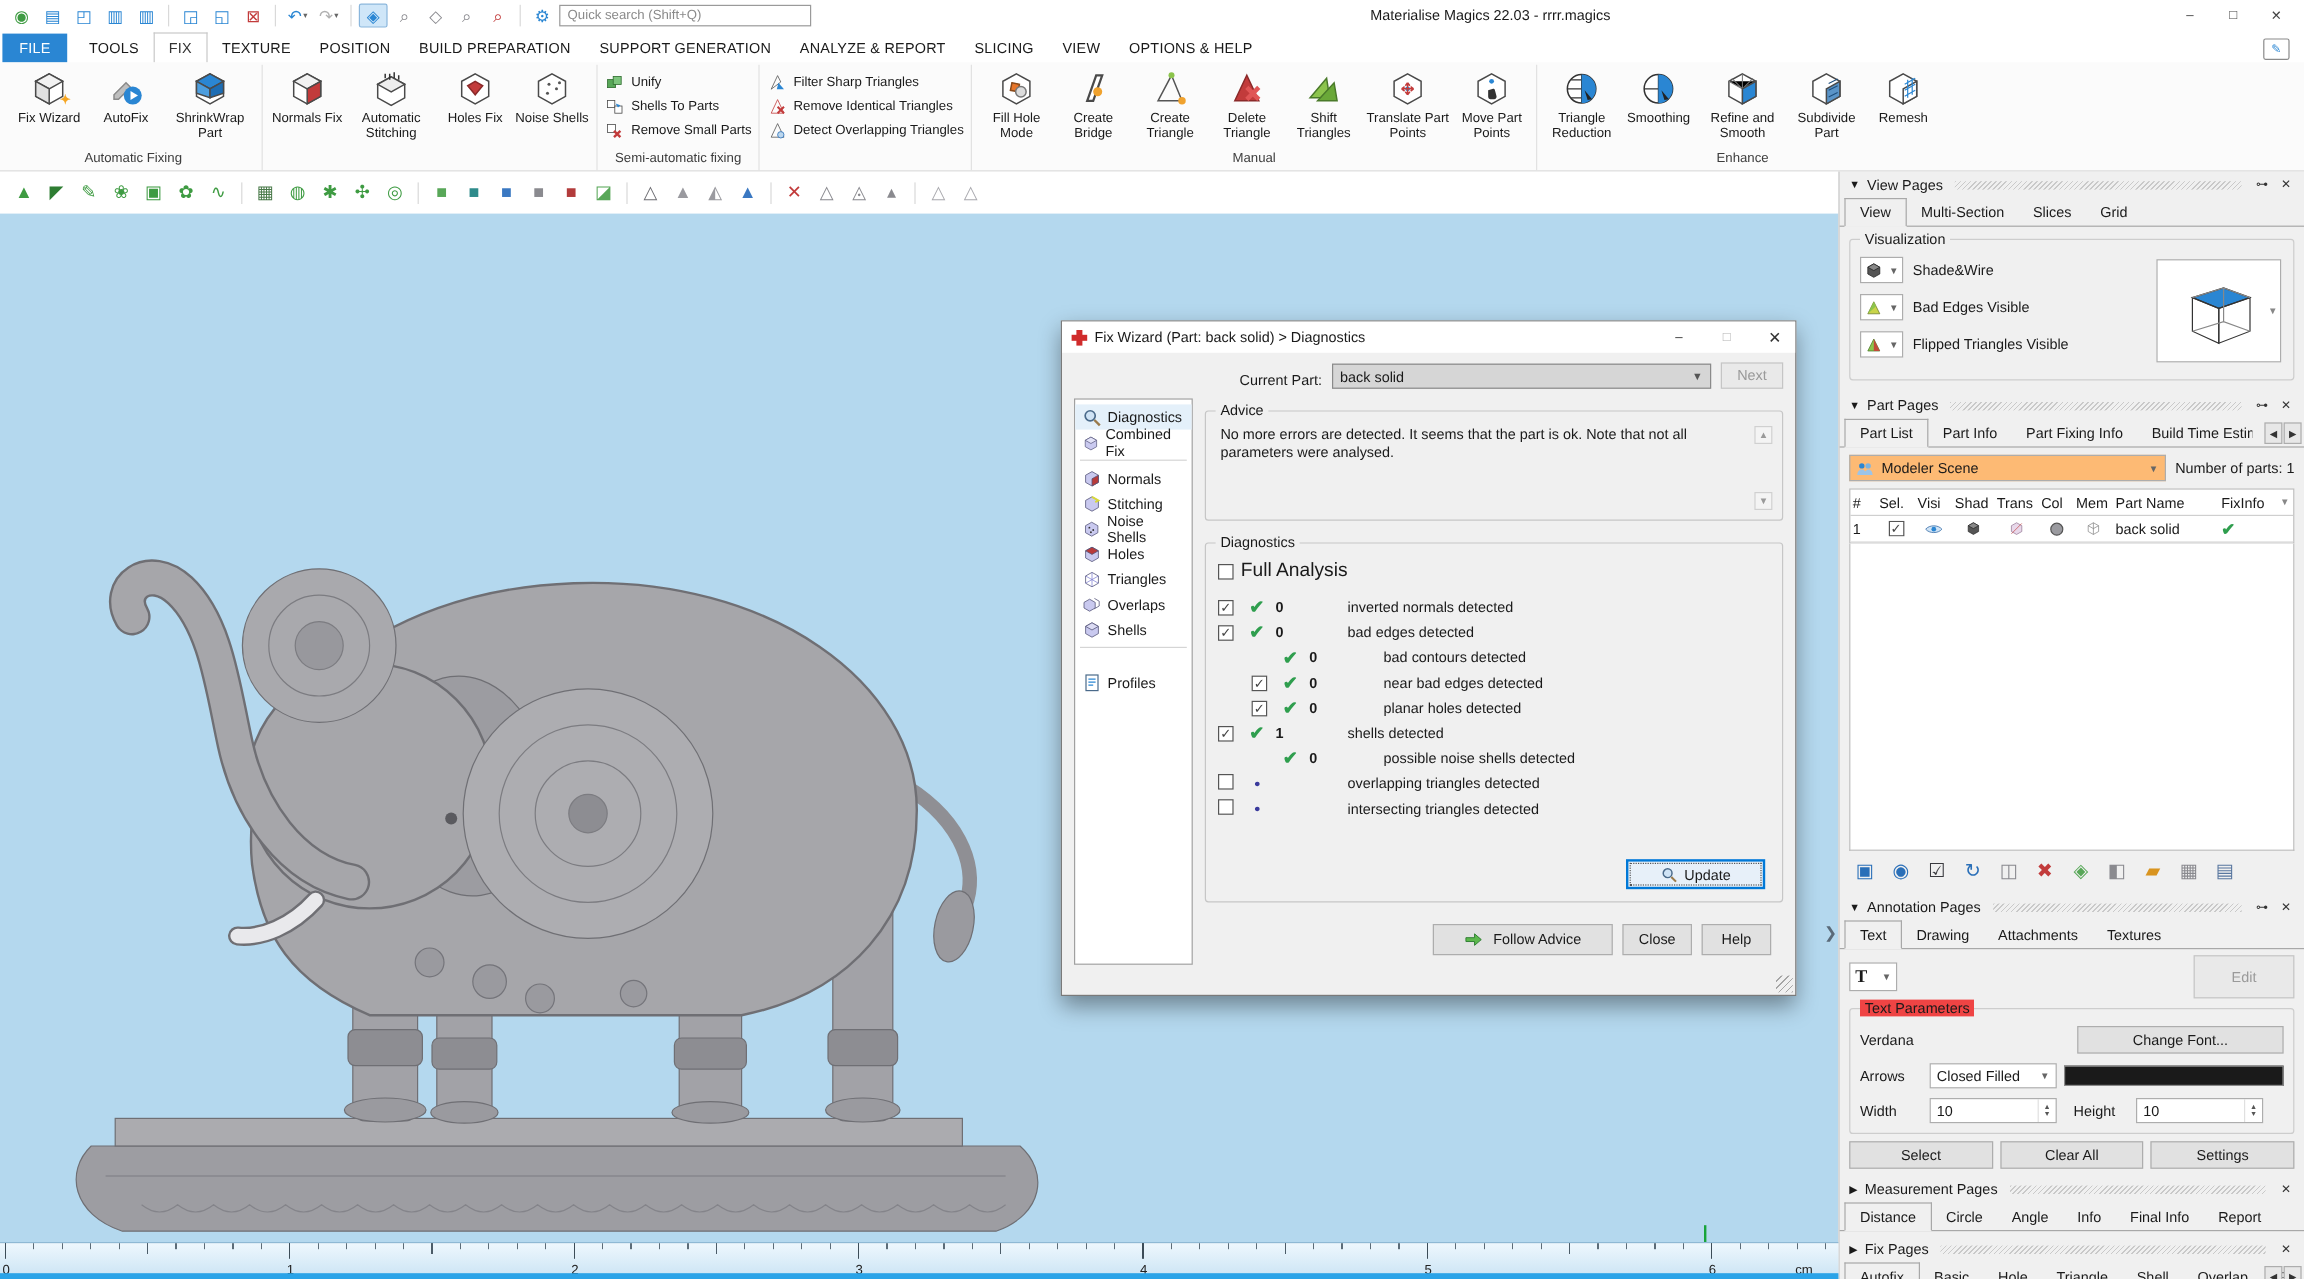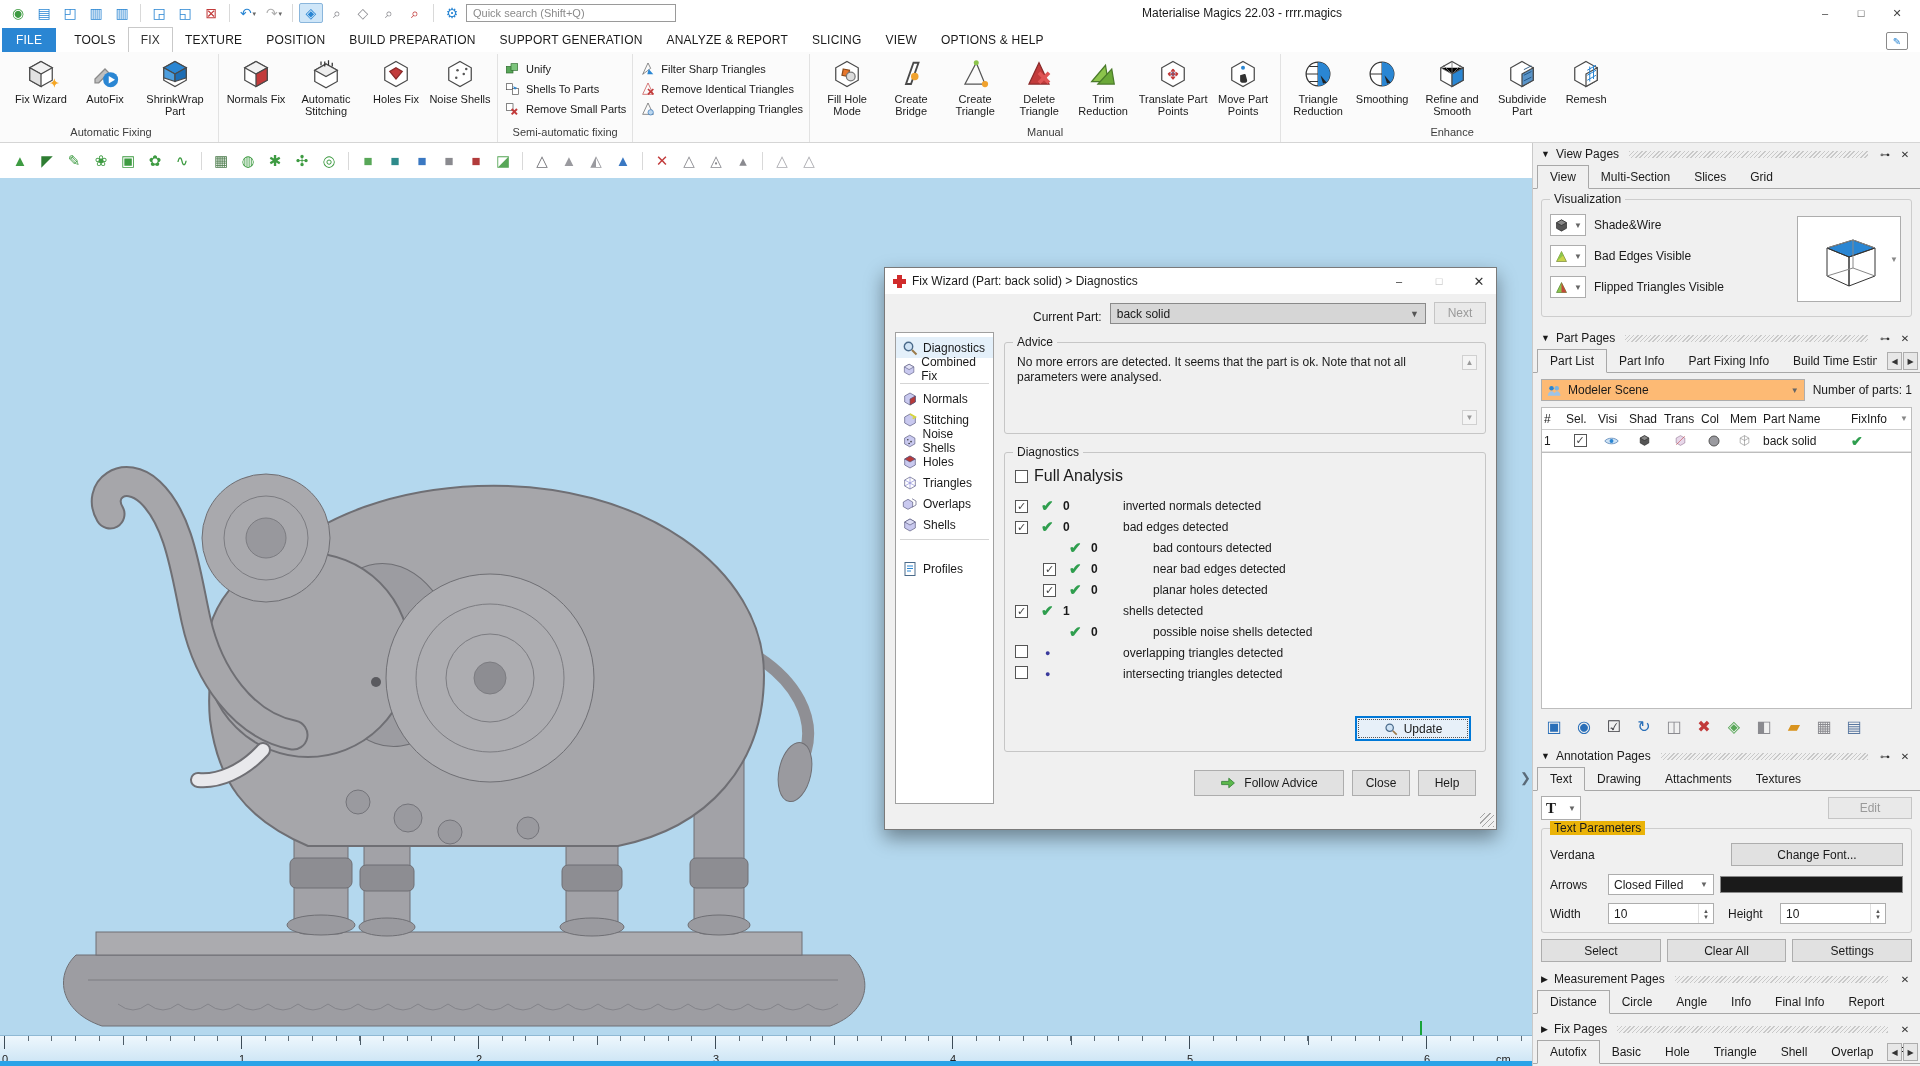--- a/index.html
+++ b/index.html
@@ -130,23 +130,23 @@
 .ptr{display:flex;align-items:center;height:22px;border-bottom:1px solid #e3e3e3}
 .ptr.hd{color:#1a1a1a;border-bottom:1px solid #cfcfcf}
 .pc{padding:0 2px;overflow:hidden;white-space:nowrap;flex:none;display:flex;align-items:center;justify-content:center}
 .pc.l{justify-content:flex-start}
 .plistempty{margin:0 8px;background:#fff;border:1px solid #bdbdbd;border-top:none;height:256px}
 .picons{display:flex;align-items:center;gap:4px;padding:5px 8px}
 .picons .t2i{width:26px;height:26px;font-size:16px}
 .Trow{display:flex;align-items:center;margin:5px 8px;gap:8px}
 .Tbtn{width:40px;height:24px;border:1px solid #adadad;background:#fff;display:flex;align-items:center;justify-content:space-between;padding:0 4px;font-family:"Liberation Serif",serif;font-weight:bold;font-size:15px}
 .Tbtn .car{font-size:8px;color:#666;font-family:"Liberation Sans",sans-serif;font-weight:normal}
-.editbtn{margin-left:auto;width:84px;height:22px}
+.editbtn{margin-left:auto;width:84px;height:36px}
 .tpgroup{margin:8px 8px 6px 8px;border:1px solid #cdcdcd;border-radius:3px;position:relative;padding:14px 8px 6px 8px}
-.tpgroup .glab{position:absolute;top:-8px;left:8px;background:#eab308;padding:0 4px}
+.tpgroup .glab{position:absolute;top:-8px;left:8px;background:#ef4444;padding:0 4px}
 .tprow{display:flex;align-items:center;margin-bottom:8px;gap:6px}
 .tprow .lab{width:52px;flex:none}
 .fontsel{width:106px;height:21px;border:1px solid #adadad;background:#fff;display:flex;align-items:center;padding:0 5px}
 .fontsel .car{margin-left:auto;font-size:8px;color:#666}
 .swatch{flex:1;height:17px;background:#1a1a1a;border:1px solid #8a8a8a}
 .spin{width:106px;height:21px;border:1px solid #adadad;background:#fff;display:flex;align-items:center;padding:0 0 0 5px}
 .spin .arr{margin-left:auto;width:15px;height:100%;display:flex;flex-direction:column;align-items:center;justify-content:center;font-size:6px;color:#555;border-left:1px solid #e0e0e0}
 .abtns{display:flex;gap:6px;margin:4px 8px}
 .abtns .btn{flex:1;height:23px}
 
@@ -401,21 +401,21 @@
           </span>
         <span class="rlabel">Delete Triangle</span>
       </div>
       <div class="rbtn">
         <span class="ricon">
           <svg width="30" height="30" viewBox="0 0 24 24">
               <path d="M3 18L14 5l2 13z" fill="#8cc44c" stroke="#4a7a2a"></path>
               <path d="M8 20L19 8l2 12z" fill="#6aa838" stroke="#4a7a2a"></path>
             </svg>
           </span>
-        <span class="rlabel">Trim Reduction</span>
+        <span class="rlabel">Shift Triangles</span>
       </div>
       <div class="rbtn w74">
         <span class="ricon">
           <svg width="30" height="30" viewBox="0 0 24 24">
               <path d="M12 2l9 5v10l-9 5-9-5V7z" fill="#fff" stroke="#4a4a4a"></path>
               <circle cx="12" cy="12" r="1.6" fill="#2a86d3"></circle>
               <path d="M12 8v8M8 12h8M12 8l-1.5 2M12 8l1.5 2M12 16l-1.5-2M12 16l1.5-2M8 12l2-1.5M8 12l2 1.5M16 12l-2-1.5M16 12l-2 1.5" stroke="#c23b3b"></path>
             </svg>
           </span>
         <span class="rlabel">Translate Part Points</span>

